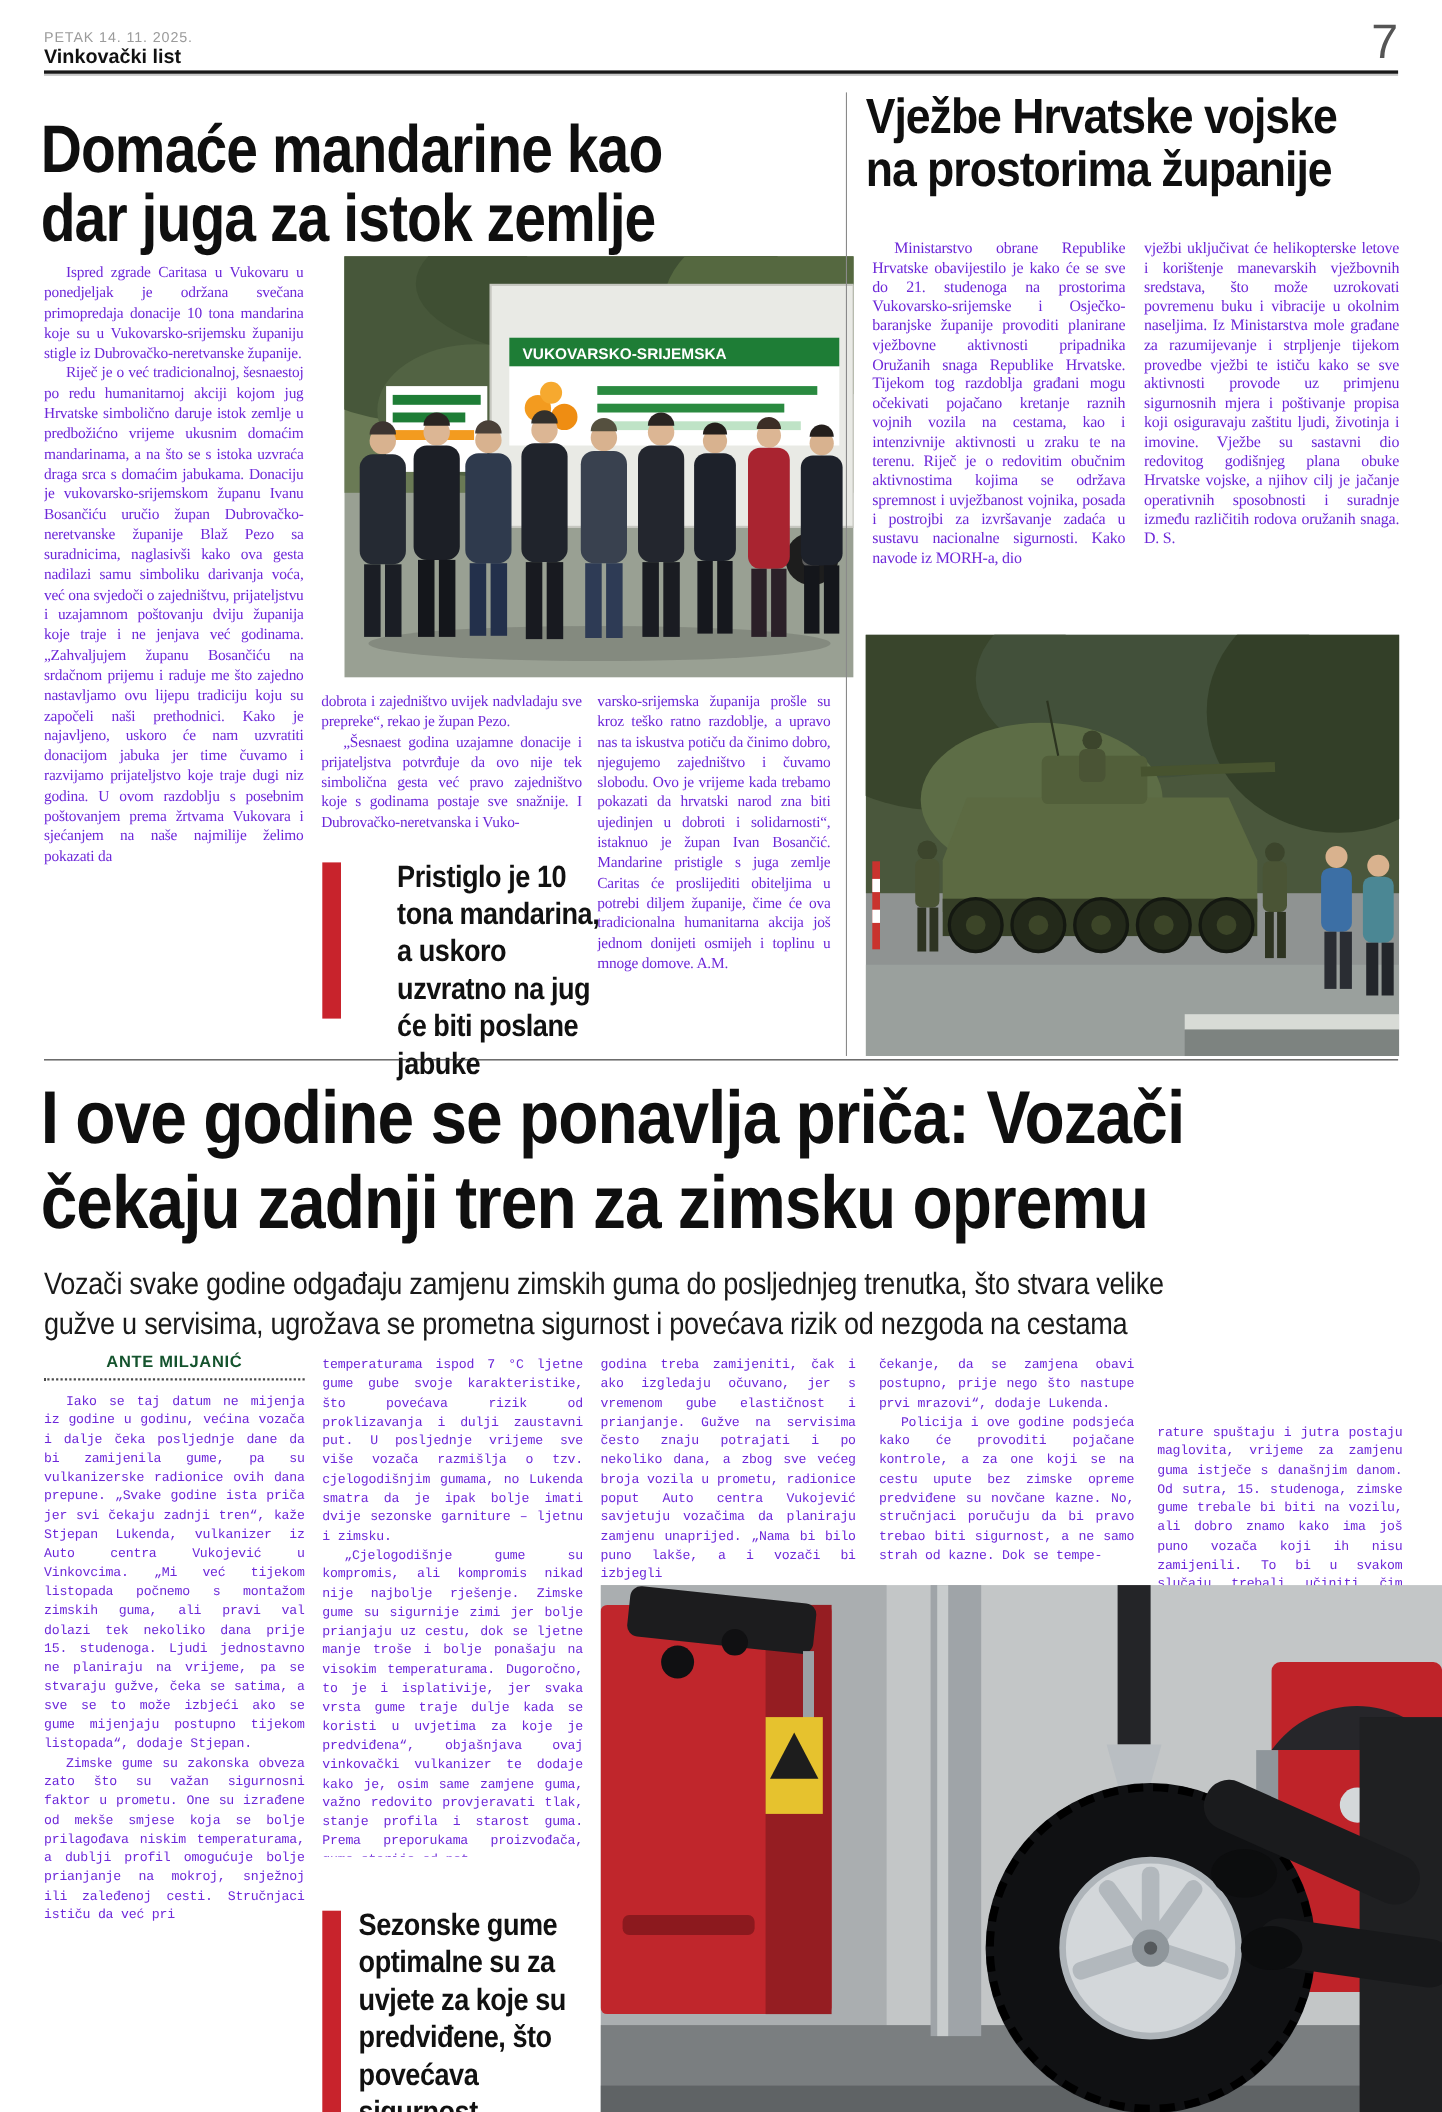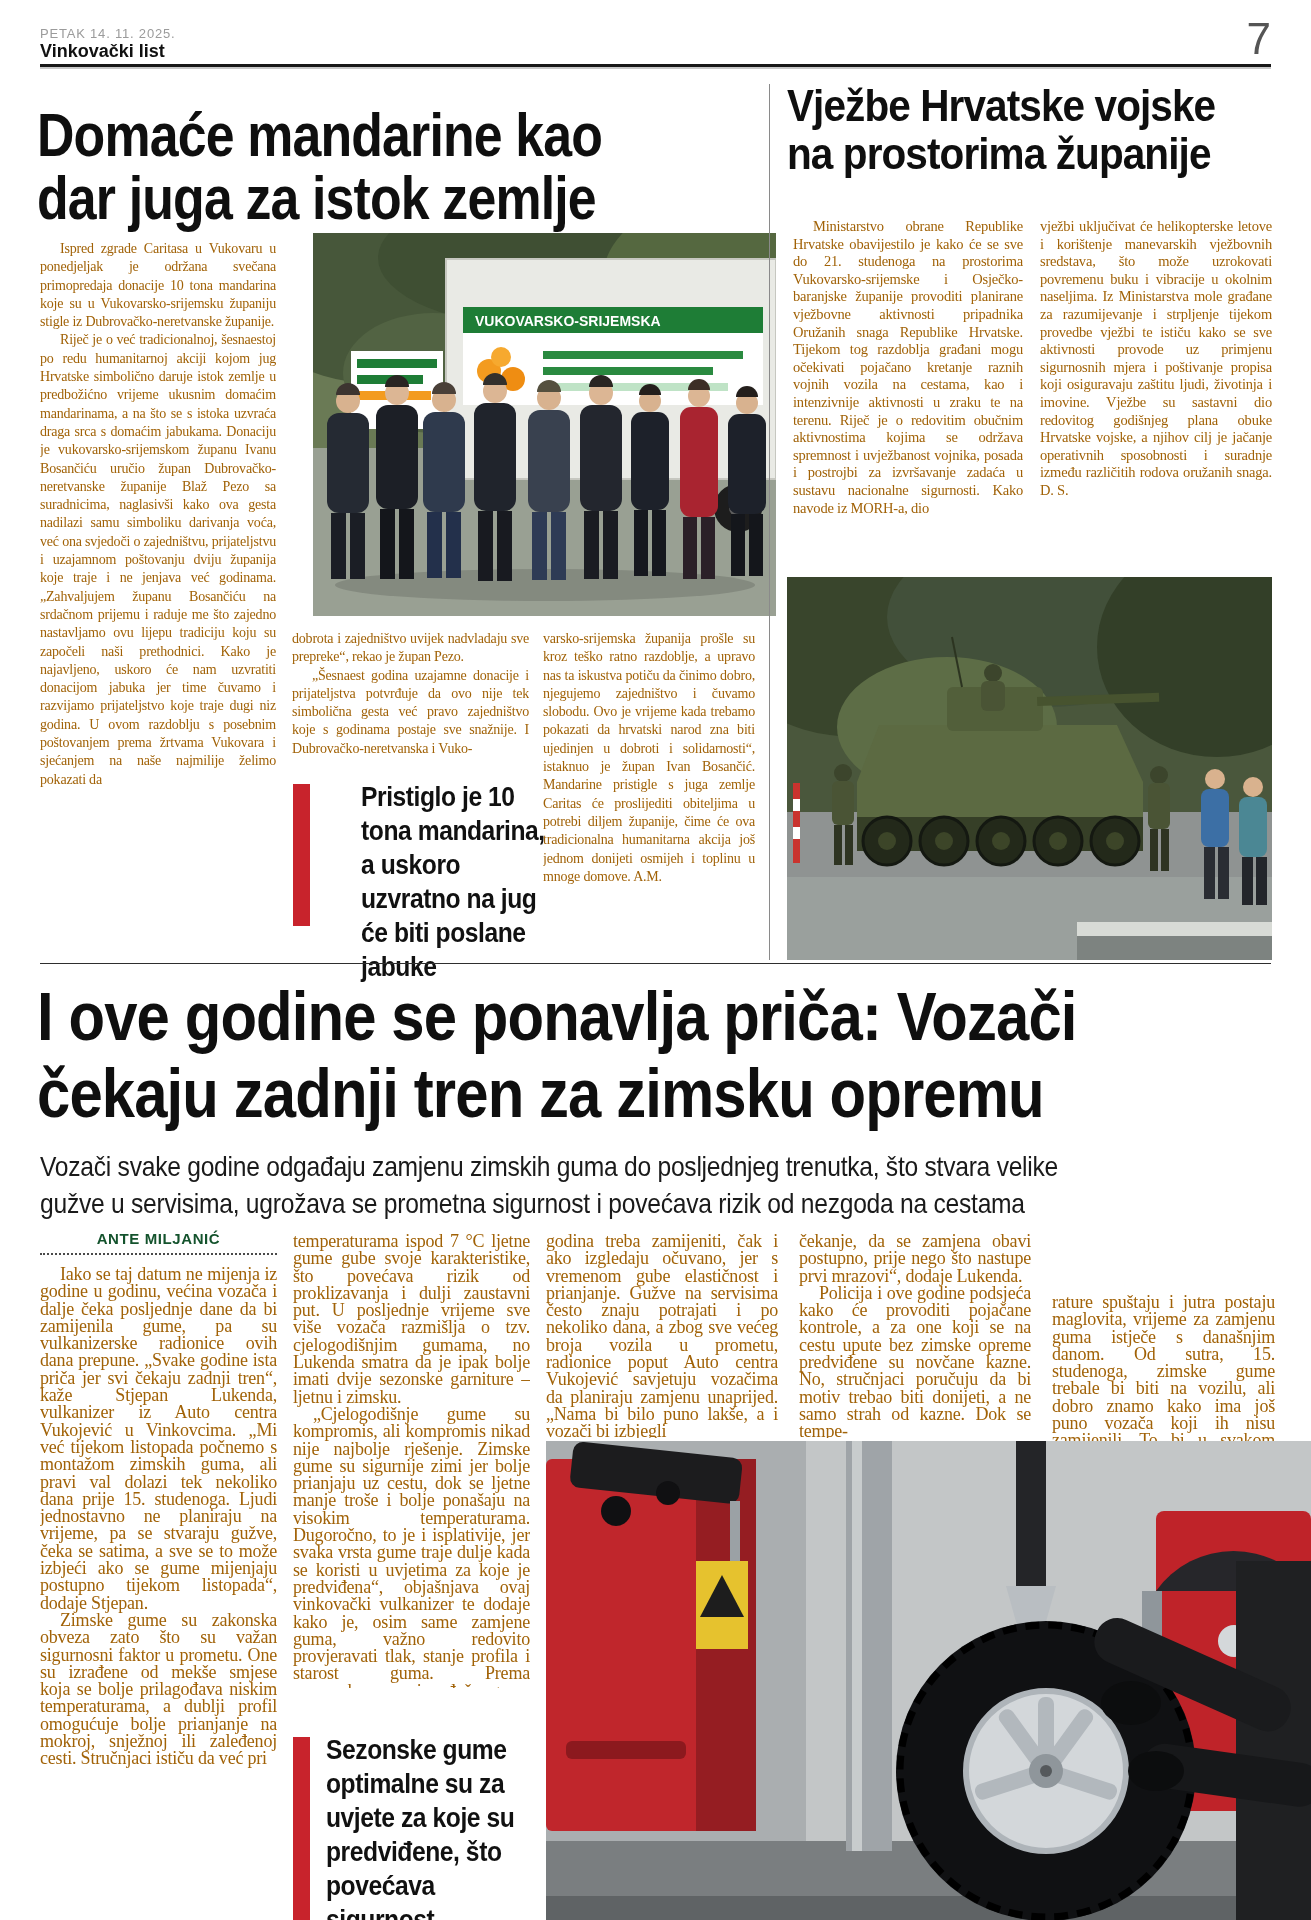--- a/index.html
+++ b/index.html
@@ -10,26 +10,26 @@
   .sx74{transform:scaleX(.74);transform-origin:0 0;}
   .sx85{transform:scaleX(.85);transform-origin:0 0;}
   .sx88{transform:scaleX(.88);transform-origin:0 0;}
   .sx90{transform:scaleX(.90);transform-origin:0 0;}
   .headline{font-family:"Liberation Sans",sans-serif;font-weight:bold;color:#0f0f0f;
             letter-spacing:-1px;white-space:pre-line;}
   .kicker{font-family:"Liberation Sans",sans-serif;font-weight:bold;color:#141414;
           font-size:27px;white-space:nowrap;}
   .deck{font-family:"Liberation Sans",sans-serif;font-weight:normal;color:#1a1a1a;
         font-size:28px;line-height:37px;white-space:pre-line;letter-spacing:-.3px;}
-  .bodycol{text-align:justify;color:#a16207;letter-spacing:-.2px;overflow:hidden;}
+  .bodycol{text-align:justify;color:#6d28d9;letter-spacing:-.2px;overflow:hidden;}
   .bodycol p{margin:0;padding:0;}
   .bodycol p.ind{text-indent:20px;}
   .b15{font-size:14px;line-height:18.3px;}
   .b145{font-size:14.5px;line-height:17.6px;}
-  .b14{font-size:18px;line-height:17.3px;}
+  .b14{font-size:12px;line-height:17.3px;font-family:Liberation Mono, monospace;}
   .header-date{font-family:"Liberation Sans",sans-serif;font-size:13px;color:#9b9b9b;
                letter-spacing:.8px;}
   .header-brand{font-family:"Liberation Sans",sans-serif;font-size:18px;font-weight:bold;color:#111;}
   .header-pagenum{font-family:"Liberation Sans",sans-serif;font-size:44px;color:#555;text-align:right;}
   .header-rule{height:3px;background:#181818;box-shadow:0 2px 0 #c9c9c9;}
   .section-rule{height:1px;background:#2e2e2e;}
   .vdivider{width:1px;background:#8a8a8a;}
   .pq{}
   .pq-bar{position:absolute;left:0;top:4px;bottom:6px;width:17px;background:var(--accent,#c8232c);}
   .pq-text{margin-left:33px;font-family:"Liberation Sans",sans-serif;font-weight:bold;
@@ -279,21 +279,21 @@
     <div class="pq-bar"></div>
     <div class="pq-text sx88" style="width:232px;">Sezonske gume optimalne su za uvjete za koje su predviđene, što povećava sigurnost</div>
   </div>
 
   <div class="abs bodycol b14" style="left:546px;top:1233px;width:232px;height:205px;">
     <p>godina treba zamijeniti, čak i ako izgledaju očuvano, jer s vremenom gube elastičnost i prianjanje. Gužve na servisima često znaju potrajati i po nekoliko dana, a zbog sve većeg broja vozila u prometu, radionice poput Auto centra Vukojević savjetuju vozačima da planiraju zamjenu unaprijed. „Nama bi bilo puno lakše, a i vozači bi izbjegli</p>
   </div>
 
   <div class="abs bodycol b14" style="left:799px;top:1233px;width:232px;height:205px;">
     <p>čekanje, da se zamjena obavi postupno, prije nego što nastupe prvi mrazovi“, dodaje Lukenda.</p>
-    <p class="ind">Policija i ove godine podsjeća kako će provoditi pojačane kontrole, a za one koji se na cestu upute bez zimske opreme predviđene su novčane kazne. No, stručnjaci poručuju da bi motiv trebao biti donijeti, a ne samo strah od kazne. Dok se tempe-</p>
+    <p class="ind">Policija i ove godine podsjeća kako će provoditi pojačane kontrole, a za one koji se na cestu upute bez zimske opreme predviđene su novčane kazne. No, stručnjaci poručuju da bi pravo trebao biti sigurnost, a ne samo strah od kazne. Dok se tempe-</p>
   </div>
 
   <div class="abs bodycol b14" style="left:1052px;top:1294px;width:223px;height:205px;">
     <p>rature spuštaju i jutra postaju maglovita, vrijeme za zamjenu guma istječe s današnjim danom. Od sutra, 15. studenoga, zimske gume trebale bi biti na vozilu, ali dobro znamo kako ima još puno vozača koji ih nisu zamijenili. To bi u svakom slučaju trebali učiniti čim prije radi sigurnosti, svoje i svih sudionika u prometu.</p>
   </div>
 
   <figure class="abs" style="left:546px;top:1441px;width:765px;height:479px;z-index:2;">
     <svg viewBox="0 0 765 479" width="765" height="479" preserveAspectRatio="none">
       <rect width="765" height="479" fill="#c3c6c7"></rect>
       <rect width="260" height="479" fill="#aaaeb0"></rect>

